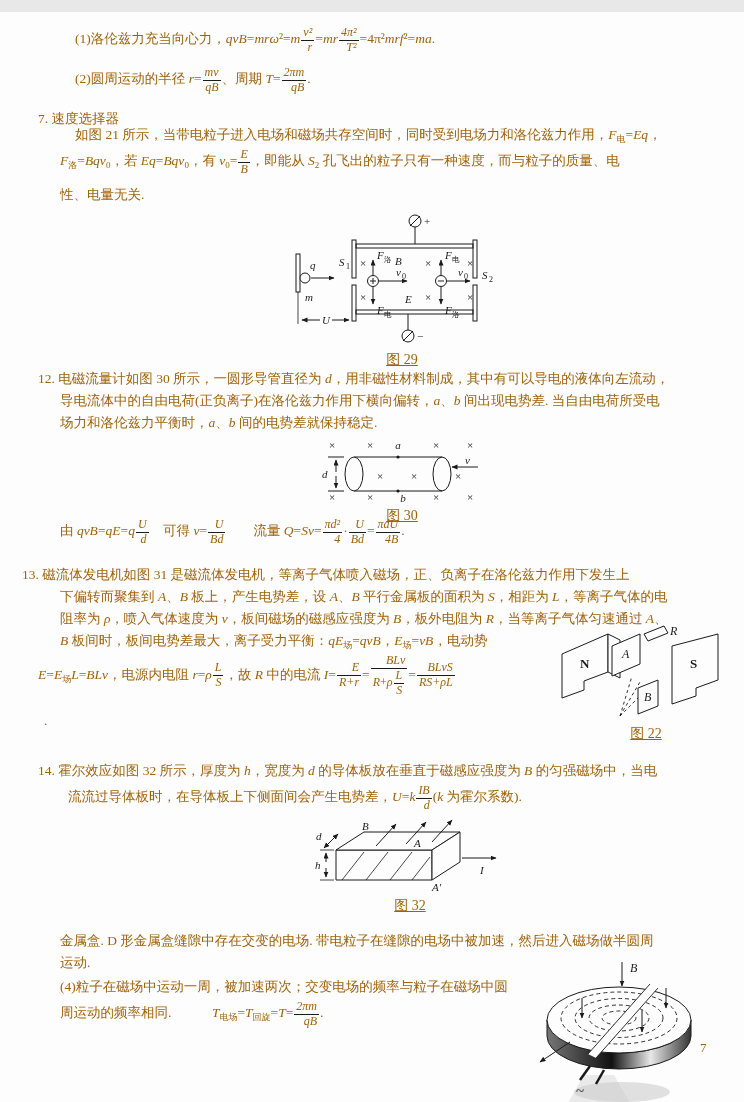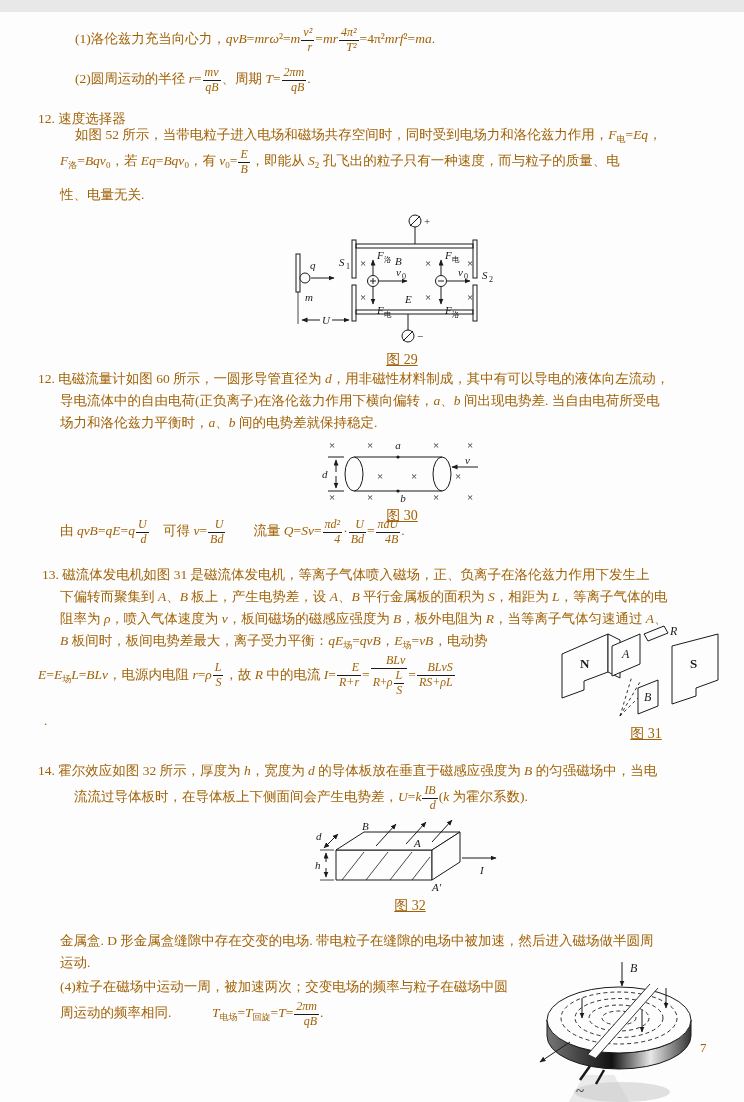--- a/index.html
+++ b/index.html
@@ -20,22 +20,22 @@
   .pageno{position:absolute;font-size:13px;}
 </style>
 </head>
 <body>
 
 <div class="page">
 
   <div class="t" style="left:75px;top:14px"><span class="rm">(1)洛伦兹力充当向心力，</span><span class="it">qvB</span><span class="rm">=</span><span class="it">mrω</span><span class="rm">²=</span><span class="it">m</span><span class="fr"><span class="fn"><span class="it">v²</span></span><span class="fd"><span class="it">r</span></span></span><span class="rm">=</span><span class="it">mr</span><span class="fr"><span class="fn"><span class="it">4π²</span></span><span class="fd"><span class="it">T²</span></span></span><span class="rm">=4π²</span><span class="it">mrf</span><span class="rm">²=</span><span class="it">ma</span><span class="rm">.</span></div>
   <div class="t" style="left:75px;top:54px"><span class="rm">(2)圆周运动的半径 </span><span class="it">r</span><span class="rm">=</span><span class="fr"><span class="fn"><span class="it">mv</span></span><span class="fd"><span class="it">qB</span></span></span><span class="rm">、周期 </span><span class="it">T</span><span class="rm">=</span><span class="fr"><span class="fn"><span class="it">2πm</span></span><span class="fd"><span class="it">qB</span></span></span><span class="rm">.</span></div>
 
-  <div class="t" style="left:38px;top:96px">12. 速度选择器</div>
-  <div class="t" style="left:75px;top:112px"><span class="rm">如图 52 所示，当带电粒子进入电场和磁场共存空间时，同时受到电场力和洛伦兹力作用，</span><span class="it">F</span><span class="ss">电</span><span class="rm">=</span><span class="it">Eq</span><span class="rm">，</span></div>
+  <div class="t" style="left:38px;top:96px">7. 速度选择器</div>
+  <div class="t" style="left:75px;top:112px"><span class="rm">如图 21 所示，当带电粒子进入电场和磁场共存空间时，同时受到电场力和洛伦兹力作用，</span><span class="it">F</span><span class="ss">电</span><span class="rm">=</span><span class="it">Eq</span><span class="rm">，</span></div>
   <div class="t" style="left:60px;top:136px"><span class="it">F</span><span class="ss">洛</span><span class="rm">=</span><span class="it">Bqv</span><span class="ss">0</span><span class="rm">，若 </span><span class="it">Eq</span><span class="rm">=</span><span class="it">Bqv</span><span class="ss">0</span><span class="rm">，有 </span><span class="it">v</span><span class="ss">0</span><span class="rm">=</span><span class="fr"><span class="fn"><span class="it">E</span></span><span class="fd"><span class="it">B</span></span></span><span class="rm">，即能从 </span><span class="it">S</span><span class="ss">2</span><span class="rm"> 孔飞出的粒子只有一种速度，而与粒子的质量、电</span></div>
   <div class="t" style="left:60px;top:172px"><span class="rm">性、电量无关.</span></div>
 
   <div class="fig" style="left:286px;top:196px;width:232px">
     <svg width="232" height="140" viewBox="0 0 232 140">
       <defs>
           <marker id="a29" markerWidth="7" markerHeight="6" refX="5.5" refY="2.5" orient="auto">
             <path d="M0,0L6,2.5L0,5Z" fill="#1a1a1a"></path>
           </marker>
         </defs>
@@ -103,21 +103,21 @@
       <line x1="155" y1="79" x2="155" y2="96" stroke="#1a1a1a" marker-end="url(#a29)"></line>
       <text x="159" y="106" font-size="11" class="svgit">F</text>
       <text x="166" y="109" font-size="7.5">洛</text>
 
       <text x="196" y="71" font-size="11" class="svgit">S</text>
       <text x="203" y="74" font-size="8">2</text>
     </svg>
     <div class="cap">图 29</div>
   </div>
 
-  <div class="t" style="left:38px;top:356px"><span class="rm">12. 电磁流量计如图 60 所示，一圆形导管直径为 </span><span class="it">d</span><span class="rm">，用非磁性材料制成，其中有可以导电的液体向左流动，</span></div>
+  <div class="t" style="left:38px;top:356px"><span class="rm">12. 电磁流量计如图 30 所示，一圆形导管直径为 </span><span class="it">d</span><span class="rm">，用非磁性材料制成，其中有可以导电的液体向左流动，</span></div>
   <div class="t" style="left:60px;top:400px"><span class="rm">场力和洛伦兹力平衡时，</span><span class="it">a</span><span class="rm">、</span><span class="it">b</span><span class="rm"> 间的电势差就保持稳定.</span></div>
   <div class="t" style="left:60px;top:378px"><span class="rm">导电流体中的自由电荷(正负离子)在洛伦兹力作用下横向偏转，</span><span class="it">a</span><span class="rm">、</span><span class="it">b</span><span class="rm"> 间出现电势差. 当自由电荷所受电</span></div>
 
   <div class="fig" style="left:318px;top:424px;width:168px">
     <svg width="168" height="68" viewBox="0 0 168 68">
       <defs>
           <marker id="a30" markerWidth="7" markerHeight="6" refX="5.5" refY="2.5" orient="auto">
             <path d="M0,0L6,2.5L0,5Z" fill="#1a1a1a"></path>
           </marker>
         </defs>
@@ -146,21 +146,21 @@
       <line x1="18" y1="40" x2="18" y2="52" stroke="#1a1a1a" marker-end="url(#a30)"></line>
       <text x="4" y="42" font-size="11" class="svgit">d</text>
       <line x1="160" y1="31" x2="134" y2="31" stroke="#1a1a1a" marker-end="url(#a30)"></line>
       <text x="147" y="28" font-size="11" class="svgit">v</text>
     </svg>
     <div class="cap">图 30</div>
   </div>
 
   <div class="t" style="left:60px;top:506px"><span class="rm">由 </span><span class="it">qvB</span><span class="rm">=</span><span class="it">qE</span><span class="rm">=</span><span class="it">q</span><span class="fr"><span class="fn"><span class="it">U</span></span><span class="fd"><span class="it">d</span></span></span><span class="rm">　可得 </span><span class="it">v</span><span class="rm">=</span><span class="fr"><span class="fn"><span class="it">U</span></span><span class="fd"><span class="it">Bd</span></span></span><span class="rm">　　流量 </span><span class="it">Q</span><span class="rm">=</span><span class="it">Sv</span><span class="rm">=</span><span class="fr"><span class="fn"><span class="it">πd²</span></span><span class="fd"><span class="it">4</span></span></span><span class="rm">·</span><span class="fr"><span class="fn"><span class="it">U</span></span><span class="fd"><span class="it">Bd</span></span></span><span class="rm">=</span><span class="fr"><span class="fn"><span class="it">πdU</span></span><span class="fd"><span class="it">4B</span></span></span><span class="rm">.</span></div>
 
-  <div class="t" style="left:42px;top:552px"><span class="rm">13. 磁流体发电机如图 31 是磁流体发电机，等离子气体喷入磁场，正、负离子在洛伦兹力作用下发生上</span></div>
+  <div class="t" style="left:22px;top:552px"><span class="rm">13. 磁流体发电机如图 31 是磁流体发电机，等离子气体喷入磁场，正、负离子在洛伦兹力作用下发生上</span></div>
   <div class="t" style="left:60px;top:574px"><span class="rm">下偏转而聚集到 </span><span class="it">A</span><span class="rm">、</span><span class="it">B</span><span class="rm"> 板上，产生电势差，设 </span><span class="it">A</span><span class="rm">、</span><span class="it">B</span><span class="rm"> 平行金属板的面积为 </span><span class="it">S</span><span class="rm">，相距为 </span><span class="it">L</span><span class="rm">，等离子气体的电</span></div>
   <div class="t" style="left:60px;top:618px"><span class="it">B</span><span class="rm"> 板间时，板间电势差最大，离子受力平衡：</span><span class="it">qE</span><span class="ss">场</span><span class="rm">=</span><span class="it">qvB</span><span class="rm">，</span><span class="it">E</span><span class="ss">场</span><span class="rm">=</span><span class="it">vB</span><span class="rm">，电动势</span></div>
   <div class="t" style="left:60px;top:596px"><span class="rm">阻率为 </span><span class="it">ρ</span><span class="rm">，喷入气体速度为 </span><span class="it">v</span><span class="rm">，板间磁场的磁感应强度为 </span><span class="it">B</span><span class="rm">，板外电阻为 </span><span class="it">R</span><span class="rm">，当等离子气体匀速通过 </span><span class="it">A</span><span class="rm">、</span></div>
   <div class="t" style="left:38px;top:642px"><span class="it">E</span><span class="rm">=</span><span class="it">E</span><span class="ss">场</span><span class="it">L</span><span class="rm">=</span><span class="it">BLv</span><span class="rm">，电源内电阻 </span><span class="it">r</span><span class="rm">=</span><span class="it">ρ</span><span class="fr"><span class="fn"><span class="it">L</span></span><span class="fd"><span class="it">S</span></span></span><span class="rm">，故 </span><span class="it">R</span><span class="rm"> 中的电流 </span><span class="it">I</span><span class="rm">=</span><span class="fr"><span class="fn"><span class="it">E</span></span><span class="fd"><span class="it">R+r</span></span></span><span class="rm">=</span><span class="fr"><span class="fn"><span class="it">BLv</span></span><span class="fd"><span><span class="it">R</span><span class="rm">+</span><span class="it">ρ</span><span class="fr"><span class="fn"><span class="it">L</span></span><span class="fd"><span class="it">S</span></span></span></span></span></span><span class="rm">=</span><span class="fr"><span class="fn"><span class="it">BLvS</span></span><span class="fd"><span class="it">RS+ρL</span></span></span></div>
   <div class="t" style="left:44px;top:698px">.</div>
 
   <div class="fig" style="left:556px;top:612px;width:180px">
     <svg width="180" height="98" viewBox="0 0 180 98">
 
       <path d="M6,30 L52,10 L52,48 L28,57 L28,66 L6,74 Z" fill="#fdfdfd" stroke="#1a1a1a"></path>
@@ -176,25 +176,25 @@
       <line x1="64" y1="92" x2="76" y2="52" stroke="#1a1a1a" stroke-dasharray="3,3" stroke-width="0.9"></line>
       <line x1="64" y1="92" x2="84" y2="58" stroke="#1a1a1a" stroke-dasharray="3,3" stroke-width="0.9"></line>
       <line x1="64" y1="92" x2="92" y2="64" stroke="#1a1a1a" stroke-dasharray="3,3" stroke-width="0.9"></line>
 
       <path d="M82,64 L102,56 L102,82 L82,90 Z" fill="#fdfdfd" stroke="#1a1a1a"></path>
       <text x="88" y="77" font-size="12" class="svgit">B</text>
 
       <path d="M116,22 L162,10 L162,56 L140,64 L140,72 L116,80 Z" fill="#fdfdfd" stroke="#1a1a1a"></path>
       <text x="134" y="44" font-size="13" font-weight="bold">S</text>
     </svg>
-    <div class="cap">图 31</div>
+    <div class="cap">图 22</div>
   </div>
 
   <div class="t" style="left:38px;top:748px"><span class="rm">14. 霍尔效应如图 32 所示，厚度为 </span><span class="it">h</span><span class="rm">，宽度为 </span><span class="it">d</span><span class="rm"> 的导体板放在垂直于磁感应强度为 </span><span class="it">B</span><span class="rm"> 的匀强磁场中，当电</span></div>
-  <div class="t" style="left:74px;top:772px"><span class="rm">流流过导体板时，在导体板上下侧面间会产生电势差，</span><span class="it">U</span><span class="rm">=</span><span class="it">k</span><span class="fr"><span class="fn"><span class="it">IB</span></span><span class="fd"><span class="it">d</span></span></span><span class="rm">(</span><span class="it">k</span><span class="rm"> 为霍尔系数).</span></div>
+  <div class="t" style="left:68px;top:772px"><span class="rm">流流过导体板时，在导体板上下侧面间会产生电势差，</span><span class="it">U</span><span class="rm">=</span><span class="it">k</span><span class="fr"><span class="fn"><span class="it">IB</span></span><span class="fd"><span class="it">d</span></span></span><span class="rm">(</span><span class="it">k</span><span class="rm"> 为霍尔系数).</span></div>
 
   <div class="fig" style="left:312px;top:806px;width:196px">
     <svg width="196" height="76" viewBox="0 0 196 76">
       <defs>
           <marker id="a32" markerWidth="7" markerHeight="6" refX="5.5" refY="2.5" orient="auto">
             <path d="M0,0L6,2.5L0,5Z" fill="#1a1a1a"></path>
           </marker>
         </defs>
 
       <path d="M24,32 L120,32 L120,62 L24,62 Z" fill="#fdfdfd" stroke="#1a1a1a"></path>

